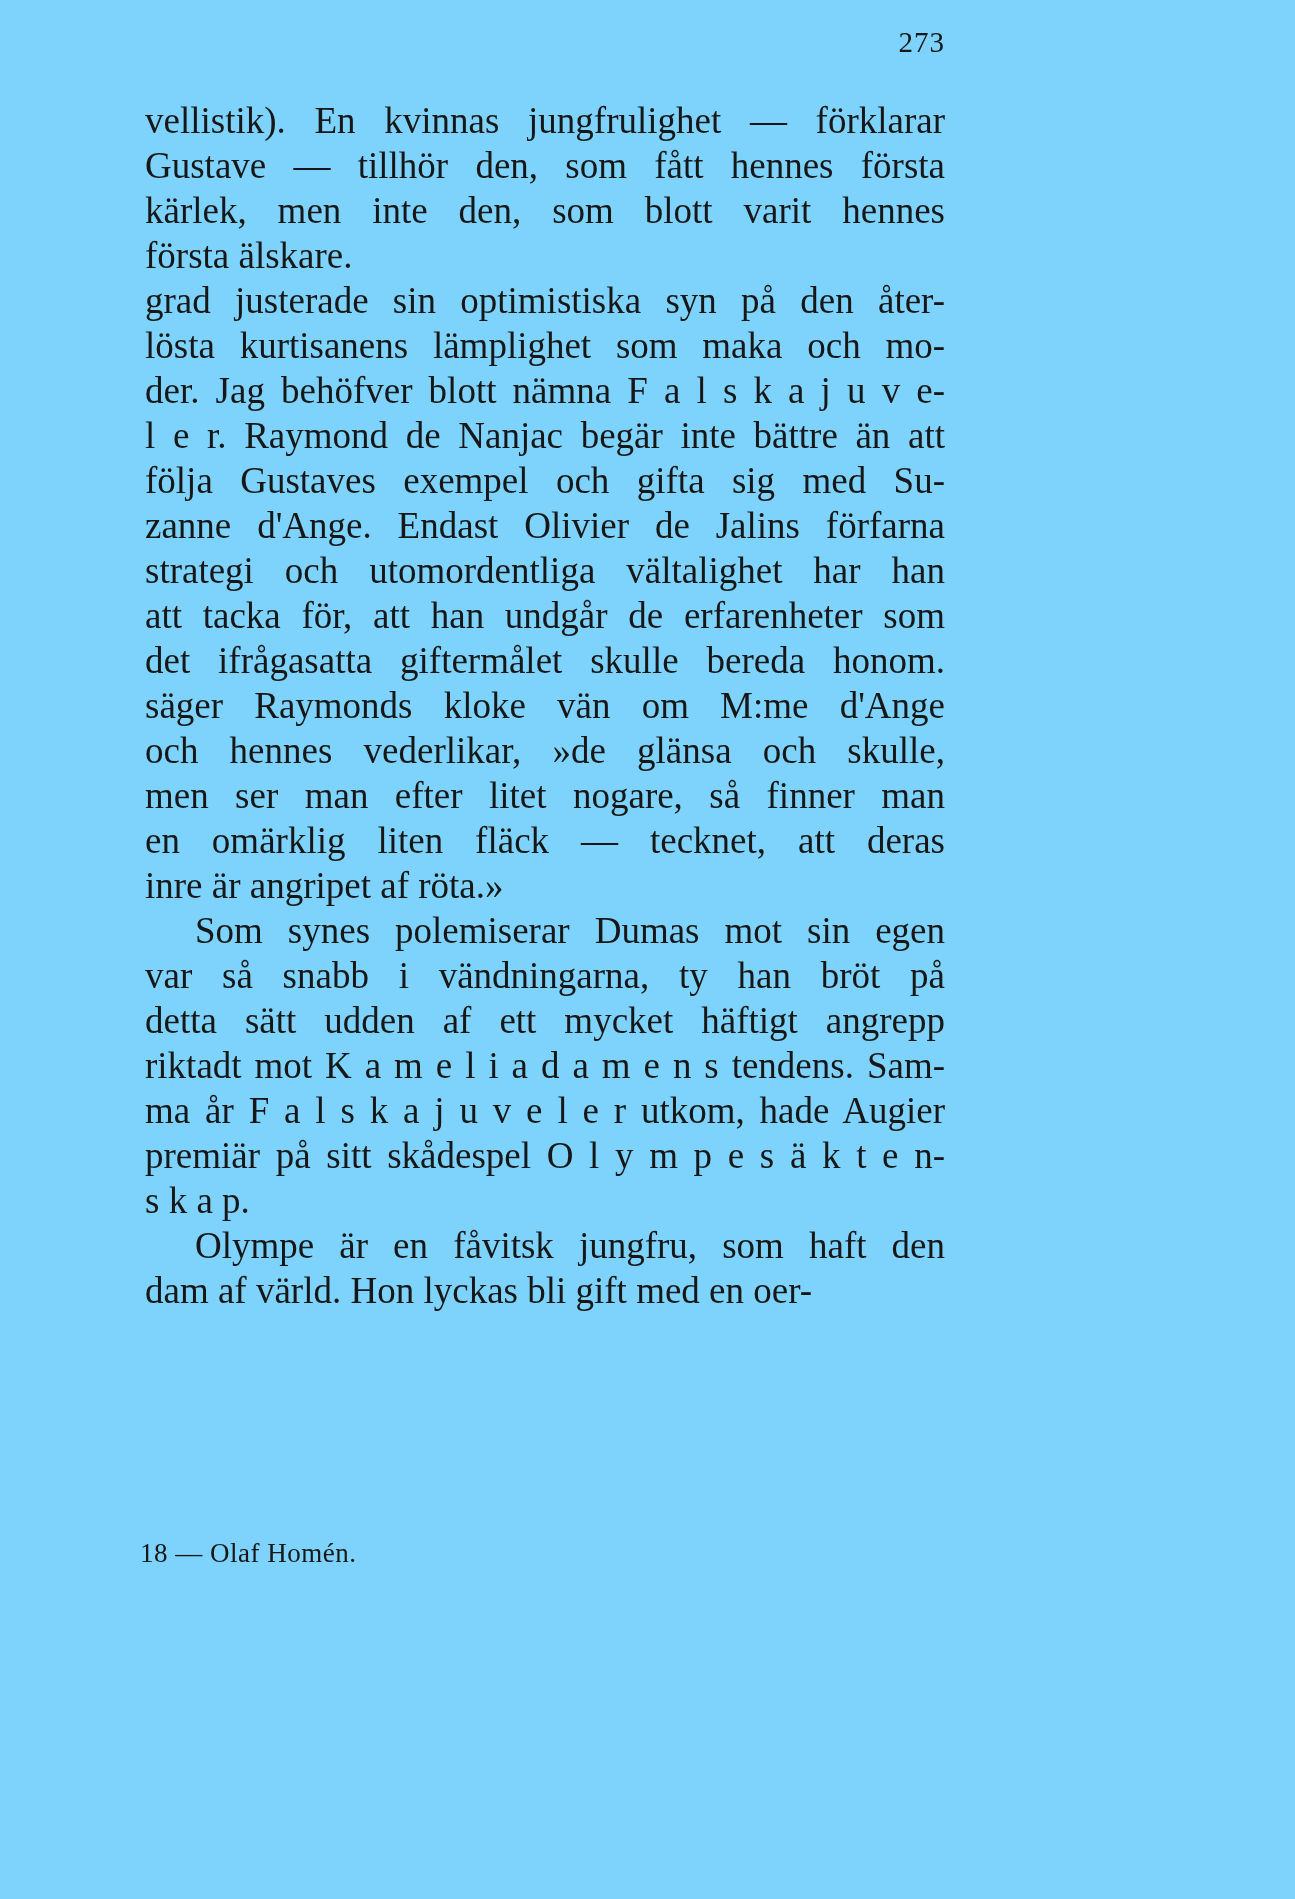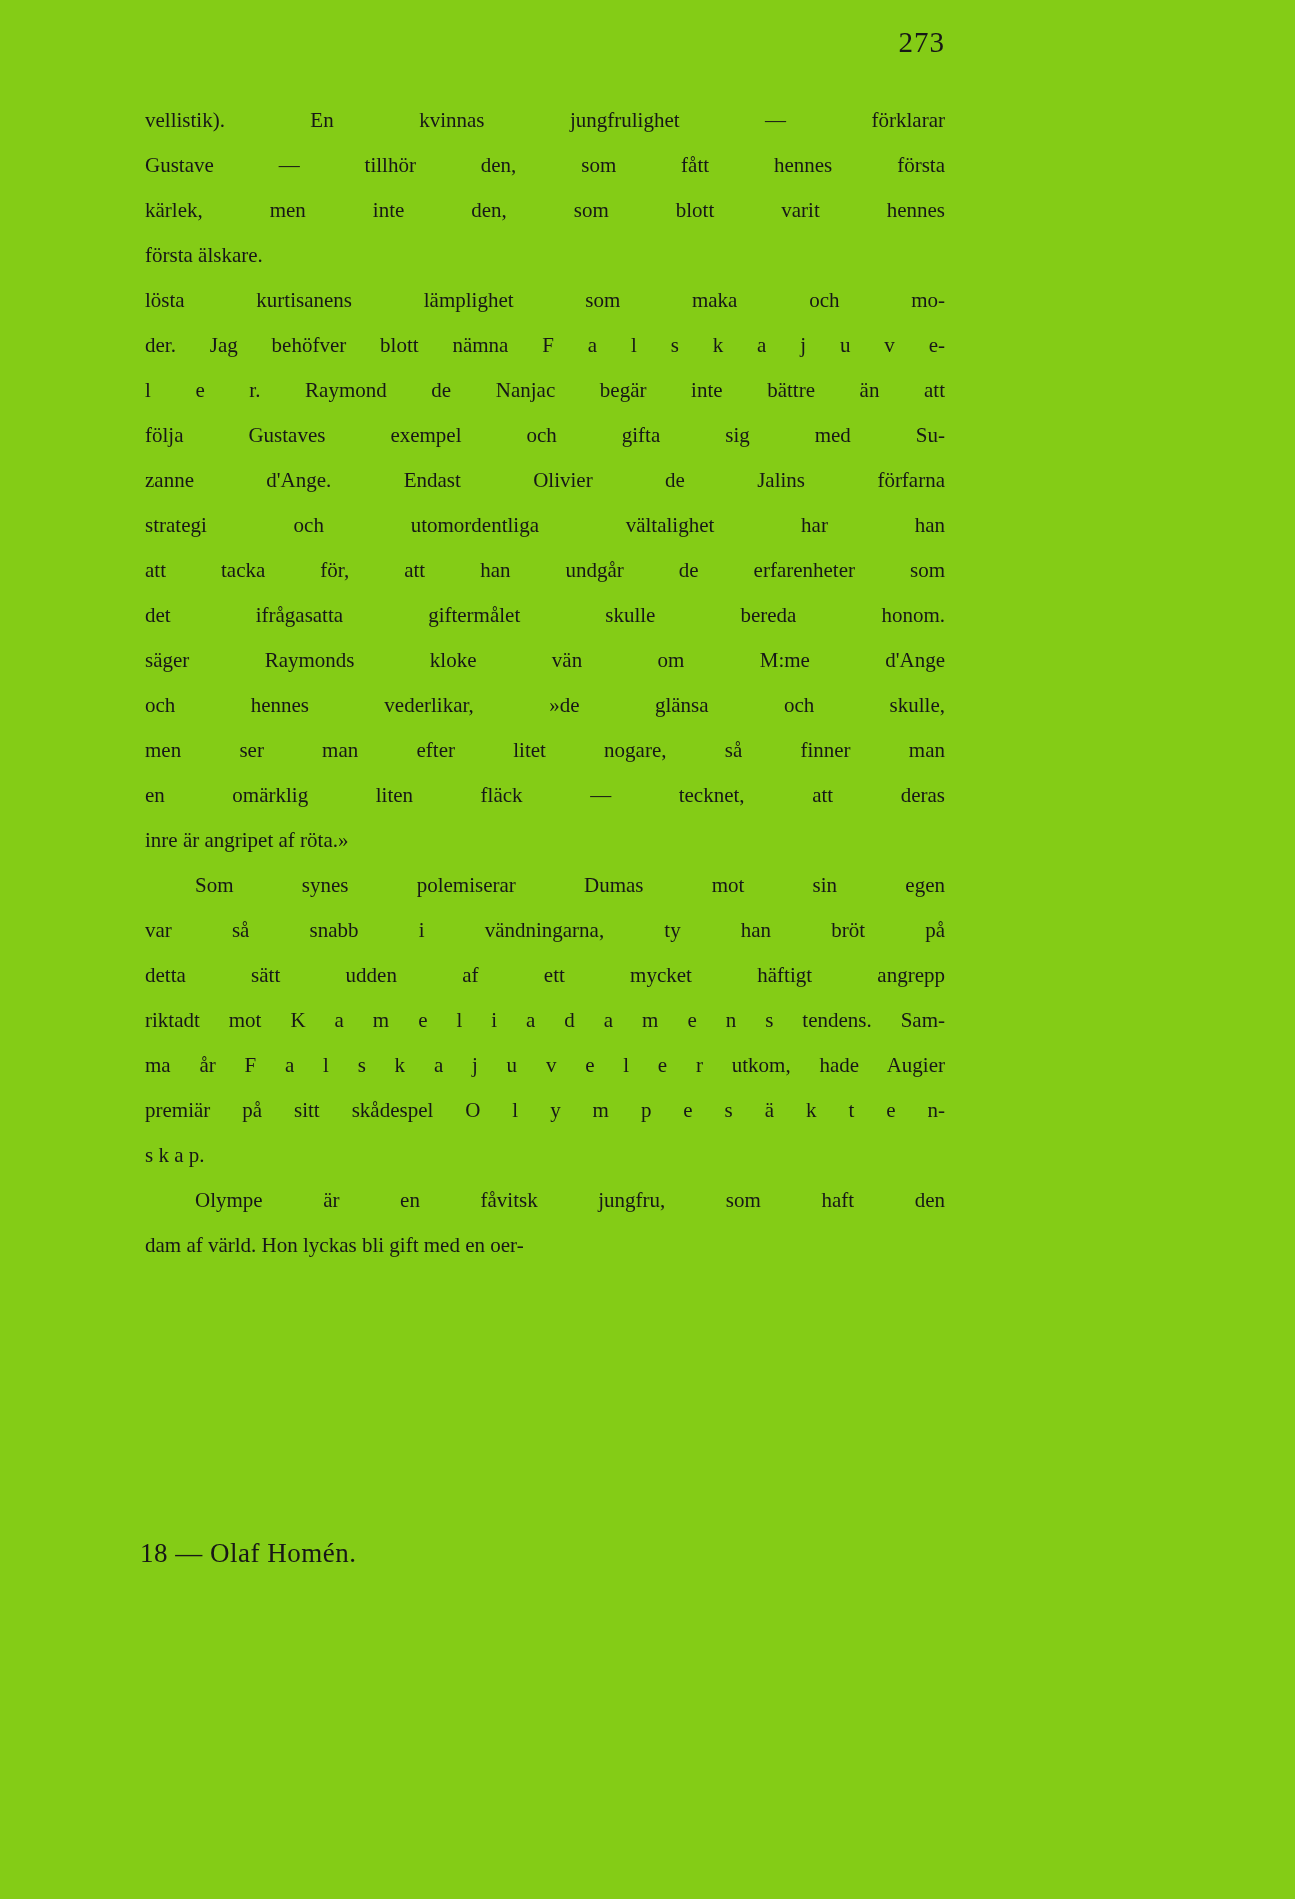--- a/index.html
+++ b/index.html
@@ -5,40 +5,40 @@
   html, body {
     margin: 0;
     padding: 0;
     background: #e9e9e6;
   }
   .page {
     position: relative;
     width: 1295px;
     height: 1899px;
     margin: 0 auto;
-    background: #84cc16;
+    background: #7dd3fc;
     color: #171717;
     font-family: "Liberation Serif", "DejaVu Serif", serif;
     overflow: hidden;
   }
   .page-number {
     position: absolute;
     top: 26px;
     left: 145px;
     width: 800px;
     text-align: right;
     font-size: 29px;
     letter-spacing: 1px;
   }
   .text-block {
     position: absolute;
     top: 98px;
     left: 145px;
     width: 800px;
-    font-size: 21px;
+    font-size: 37px;
     line-height: 45px;
   }
   .line {
     text-align: justify;
     text-align-last: left;
     white-space: normal;
   }
   .line.just {
     text-align-last: justify;
   }
@@ -57,20 +57,21 @@
 <body>
 
 <div class="page">
   <div class="page-number">273</div>
 
   <div class="text-block">
       <div class="line just">vellistik). En kvinnas jungfrulighet — förklarar</div>
       <div class="line just">Gustave — tillhör den, som fått hennes första</div>
       <div class="line just">kärlek, men inte den, som blott varit hennes</div>
       <div class="line">första älskare.</div>
+      <div class="line just">grad justerade sin optimistiska syn på den åter-</div>
       <div class="line just">lösta kurtisanens lämplighet som maka och mo-</div>
       <div class="line just">der. Jag behöfver blott nämna F a l s k a j u v e-</div>
       <div class="line just">l e r. Raymond de Nanjac begär inte bättre än att</div>
       <div class="line just">följa Gustaves exempel och gifta sig med Su-</div>
       <div class="line just">zanne d'Ange. Endast Olivier de Jalins förfarna</div>
       <div class="line just">strategi och utomordentliga vältalighet har han</div>
       <div class="line just">att tacka för, att han undgår de erfarenheter som</div>
       <div class="line just">det ifrågasatta giftermålet skulle bereda honom.</div>
       <div class="line just">säger Raymonds kloke vän om M:me d'Ange</div>
       <div class="line just">och hennes vederlikar, »de glänsa och skulle,</div>

